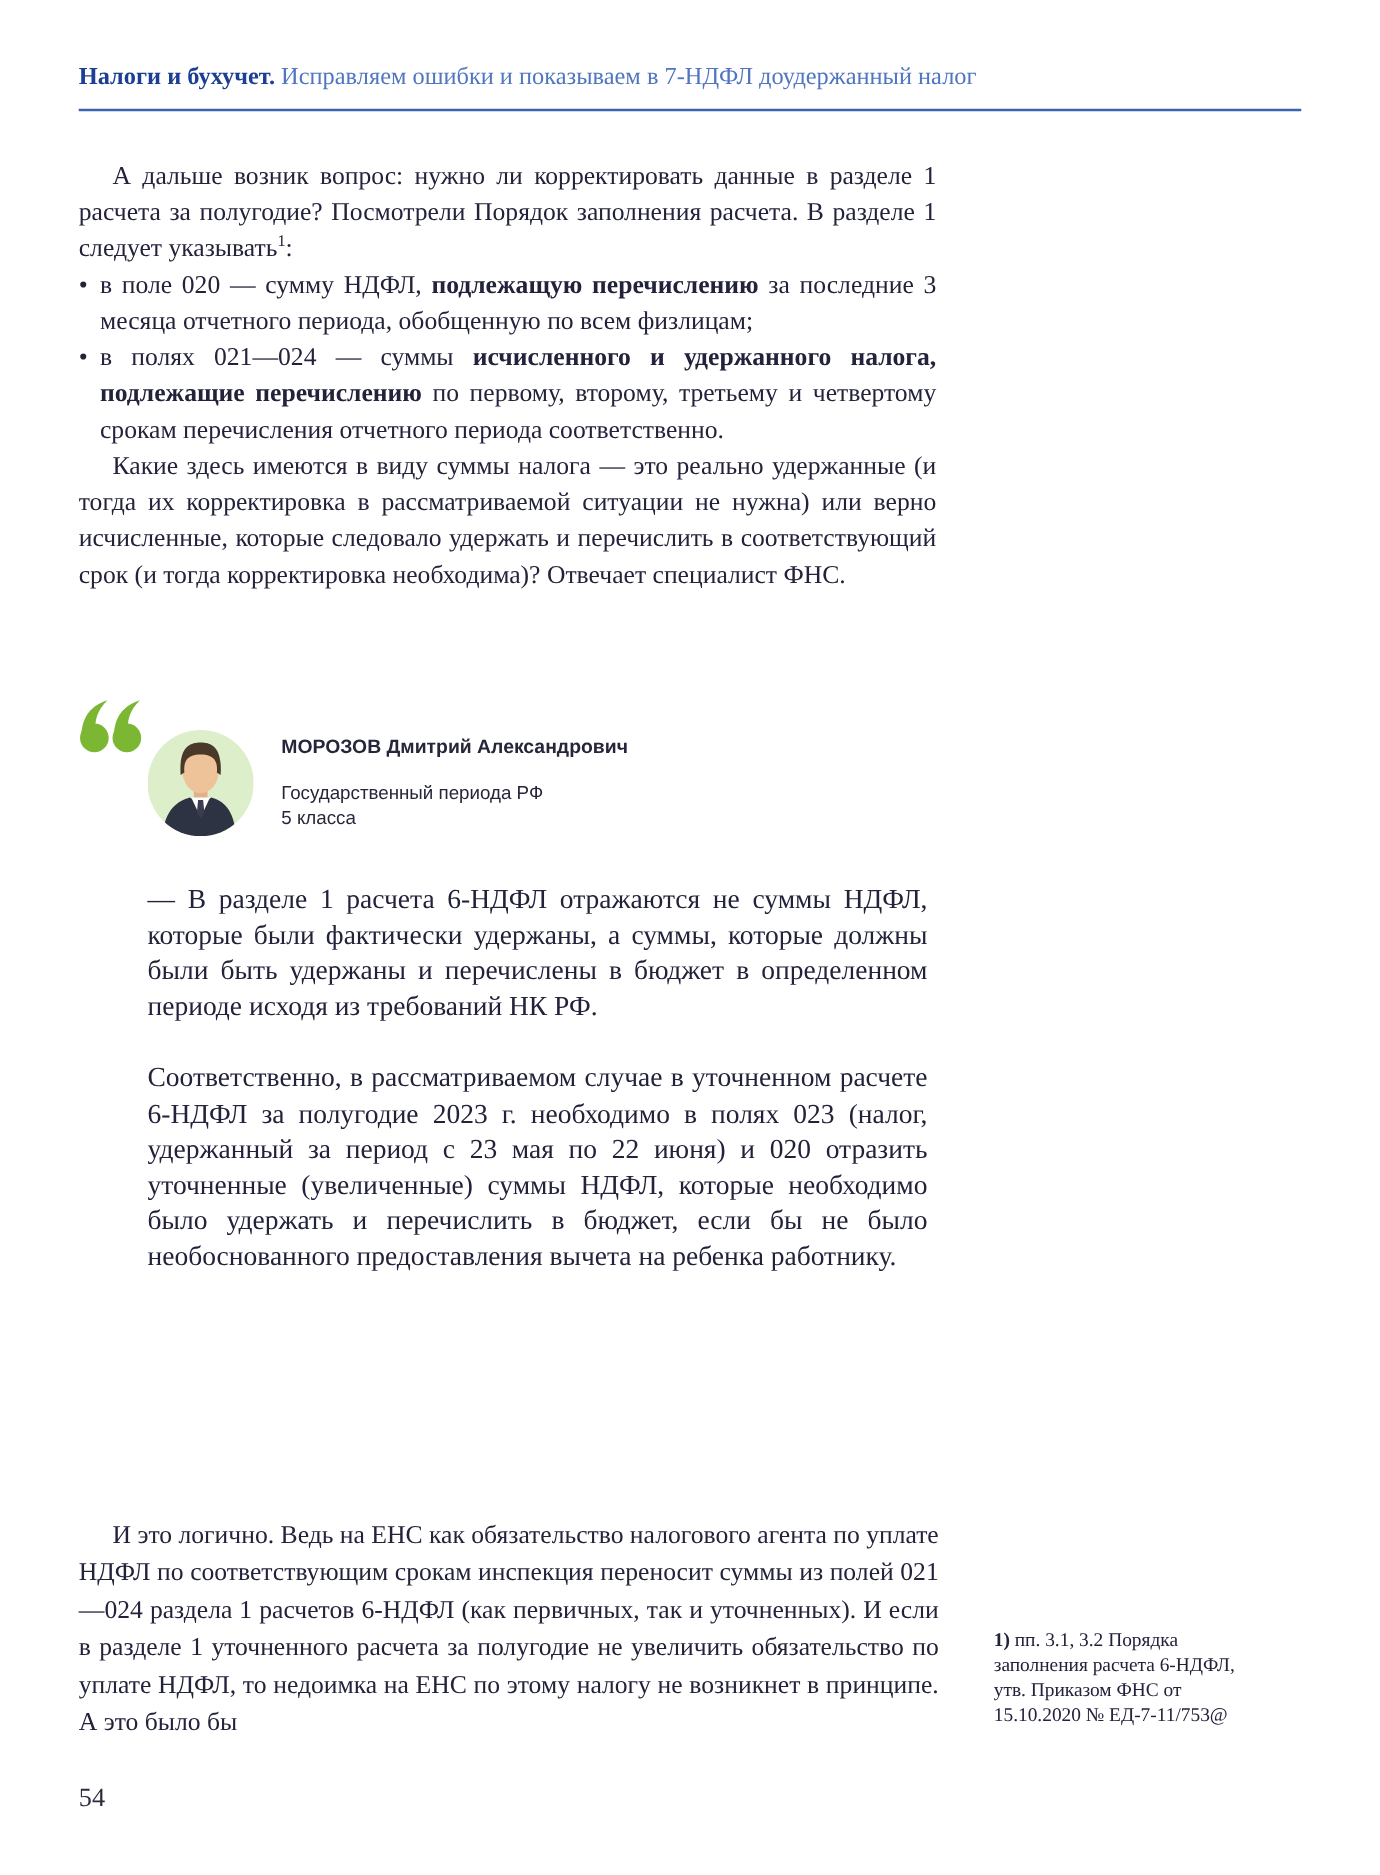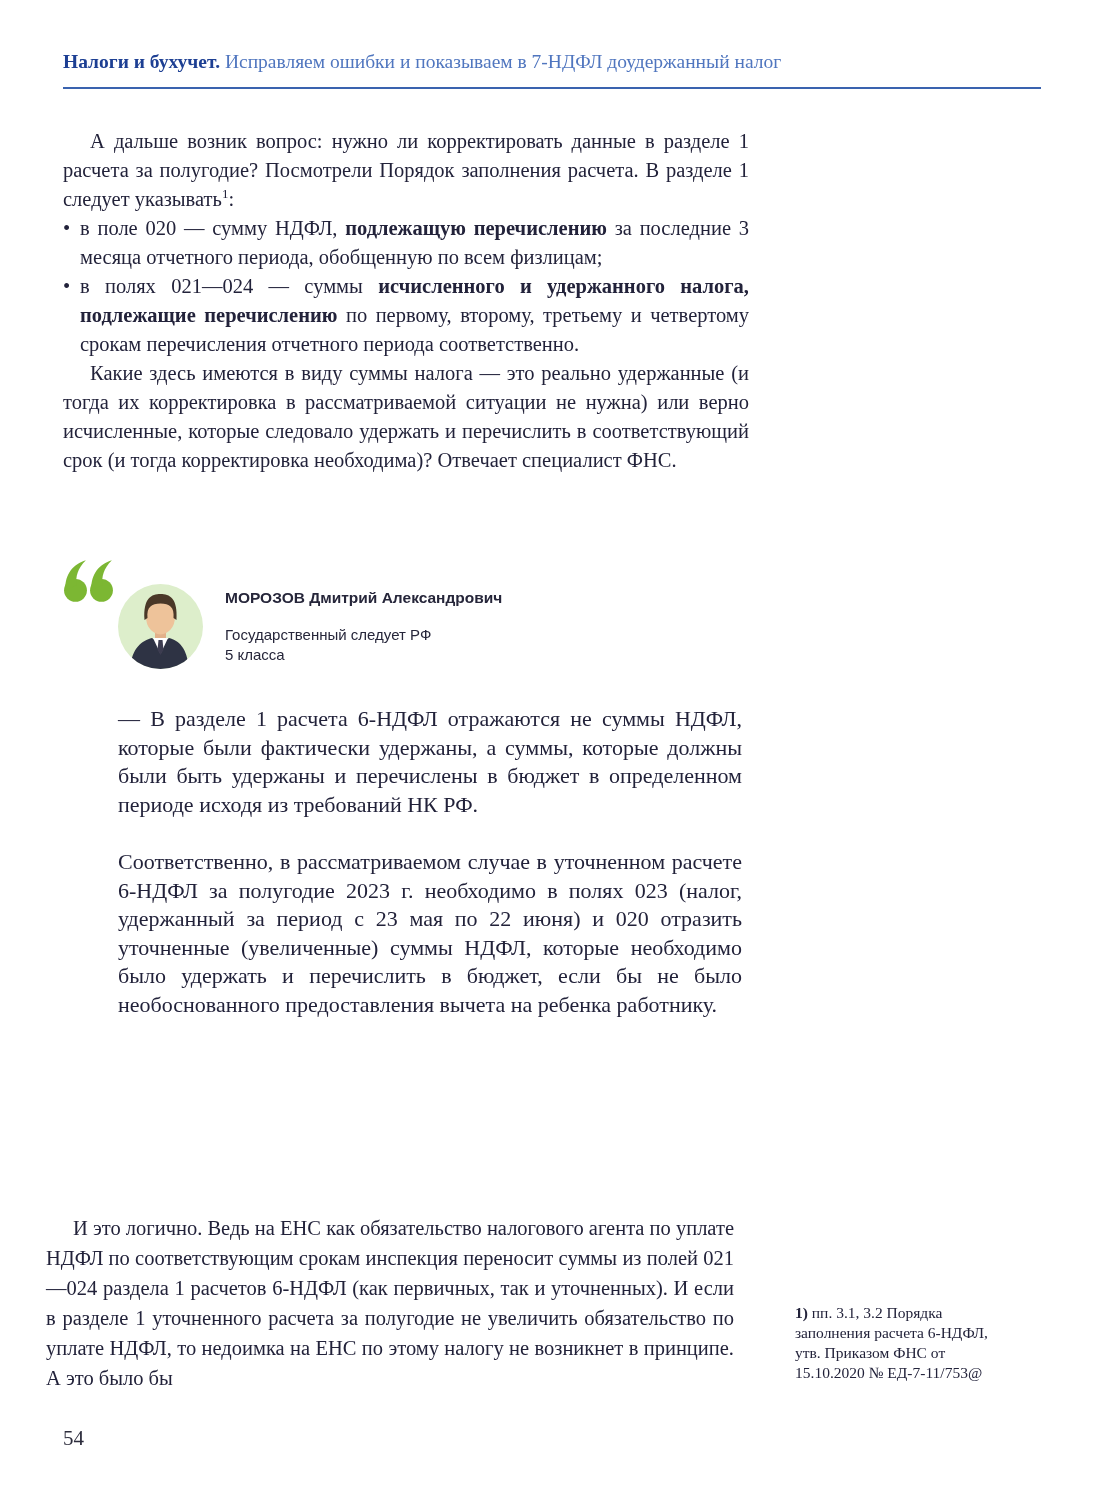--- a/index.html
+++ b/index.html
@@ -53,21 +53,21 @@
   }
   .expert-name { font-weight:700; font-size:15.5px; margin-bottom:17px; }
   .qpara {
     font-size:22px; line-height:28.5px; text-align:justify;
     width:624px; margin-top:29px; color:#22223a;
   }
   .qpara.first { margin-top:36px; }
 
   
   .closing {
-    position:absolute; left:46px; top:1213px; width:688px;
+    position:absolute; left:63px; top:1213px; width:688px;
     font-size:20.5px; line-height:30px; text-align:justify;
   }
 
   
   .footnote {
     position:absolute; left:795px; top:1303px; width:220px;
     font-size:15.5px; line-height:20px; color:#22223a;
   }
   .footnote b { font-weight:700; }
 
@@ -116,21 +116,21 @@
             <rect x="37" y="42" width="11" height="16" fill="#e2b18a"></rect>
             <path d="M12 85 C14 63 24 57 34 54 L42.5 60 L51 54 C61 57 69 63 71 85 Z" fill="#2e3344"></path>
             <path d="M35 54 L42.5 70 L50 54 Z" fill="#ffffff"></path>
             <path d="M40.5 56 L44.5 56 L45.5 66 L42.5 71 L39.5 66 Z" fill="#3c3c50"></path>
             <ellipse cx="42.5" cy="33" rx="14.5" ry="17.5" fill="#eec39a"></ellipse>
             <path d="M26.5 36 C25 14 33.5 10 42.5 10 C51.5 10 60 14 58.5 36 L55.5 34 C56.5 23 51.5 19.5 42.5 19.5 C33.5 19.5 28.5 23 29.5 34 Z" fill="#4a3828"></path>
           </svg>
         </div>
         <div class="expert-info">
           <div class="expert-name">МОРОЗОВ Дмитрий Александрович</div>
-          <div>Государственный следует РФ</div>
+          <div>Государственный периода РФ</div>
           <div>5 класса</div>
         </div>
       </div>
 
       <p class="qpara first">—  В разделе 1 расчета 6-НДФЛ отражаются не суммы НДФЛ, которые были фактически удержаны, а суммы, которые должны были быть удержаны и перечислены в бюджет в определенном периоде исходя из требований НК РФ.</p>
       <p class="qpara">Соответственно, в рассматриваемом случае в уточненном расчете 6-НДФЛ за полугодие 2023 г. необходимо в полях 023 (налог, удержанный за период с 23 мая по 22 июня) и 020 отразить уточненные (увеличенные) суммы НДФЛ, которые необходимо было удержать и перечислить в бюджет, если бы не было необоснованного предоставления вычета на ребенка работнику.</p>
     </div>
   </section>
 
   <p class="closing indent">И это логично. Ведь на ЕНС как обязательство налогового агента по уплате НДФЛ по соответствующим срокам инспекция переносит суммы из полей 021—024 раздела 1 расчетов 6-НДФЛ (как первичных, так и уточненных). И если в разделе 1 уточненного расчета за полугодие не увеличить обязательство по уплате НДФЛ, то недоимка на ЕНС по этому налогу не возникнет в принципе. А это было бы</p>

